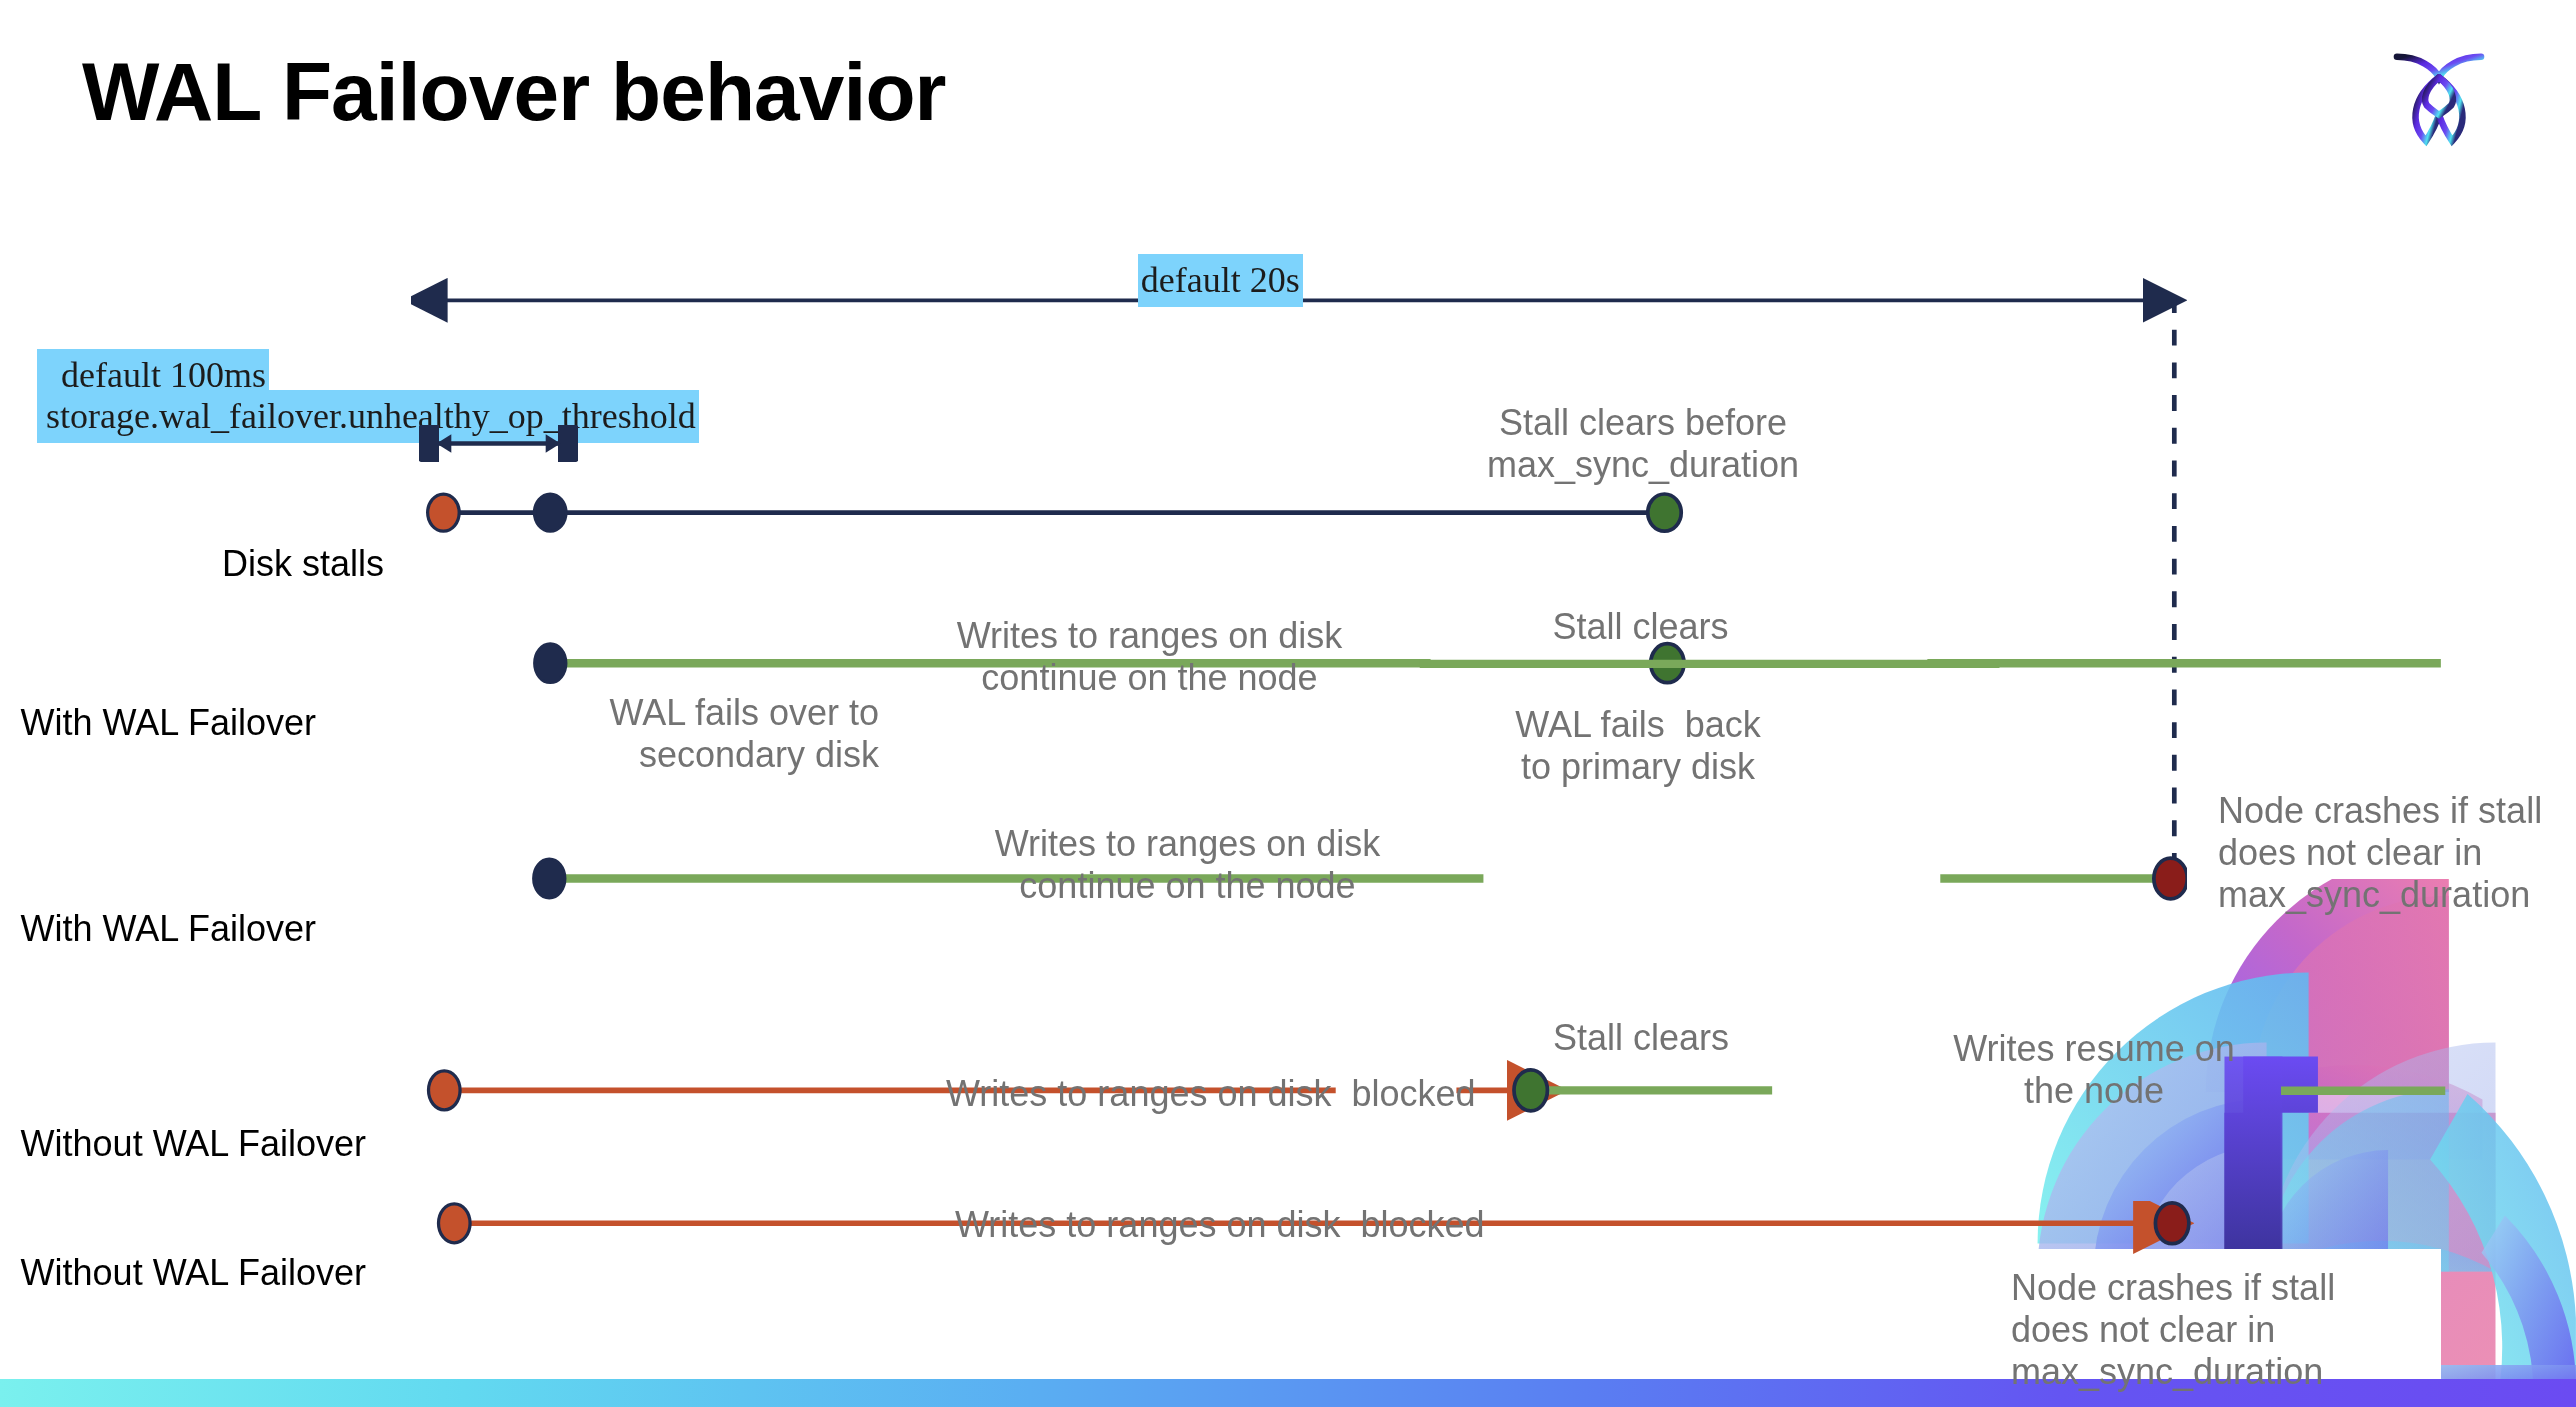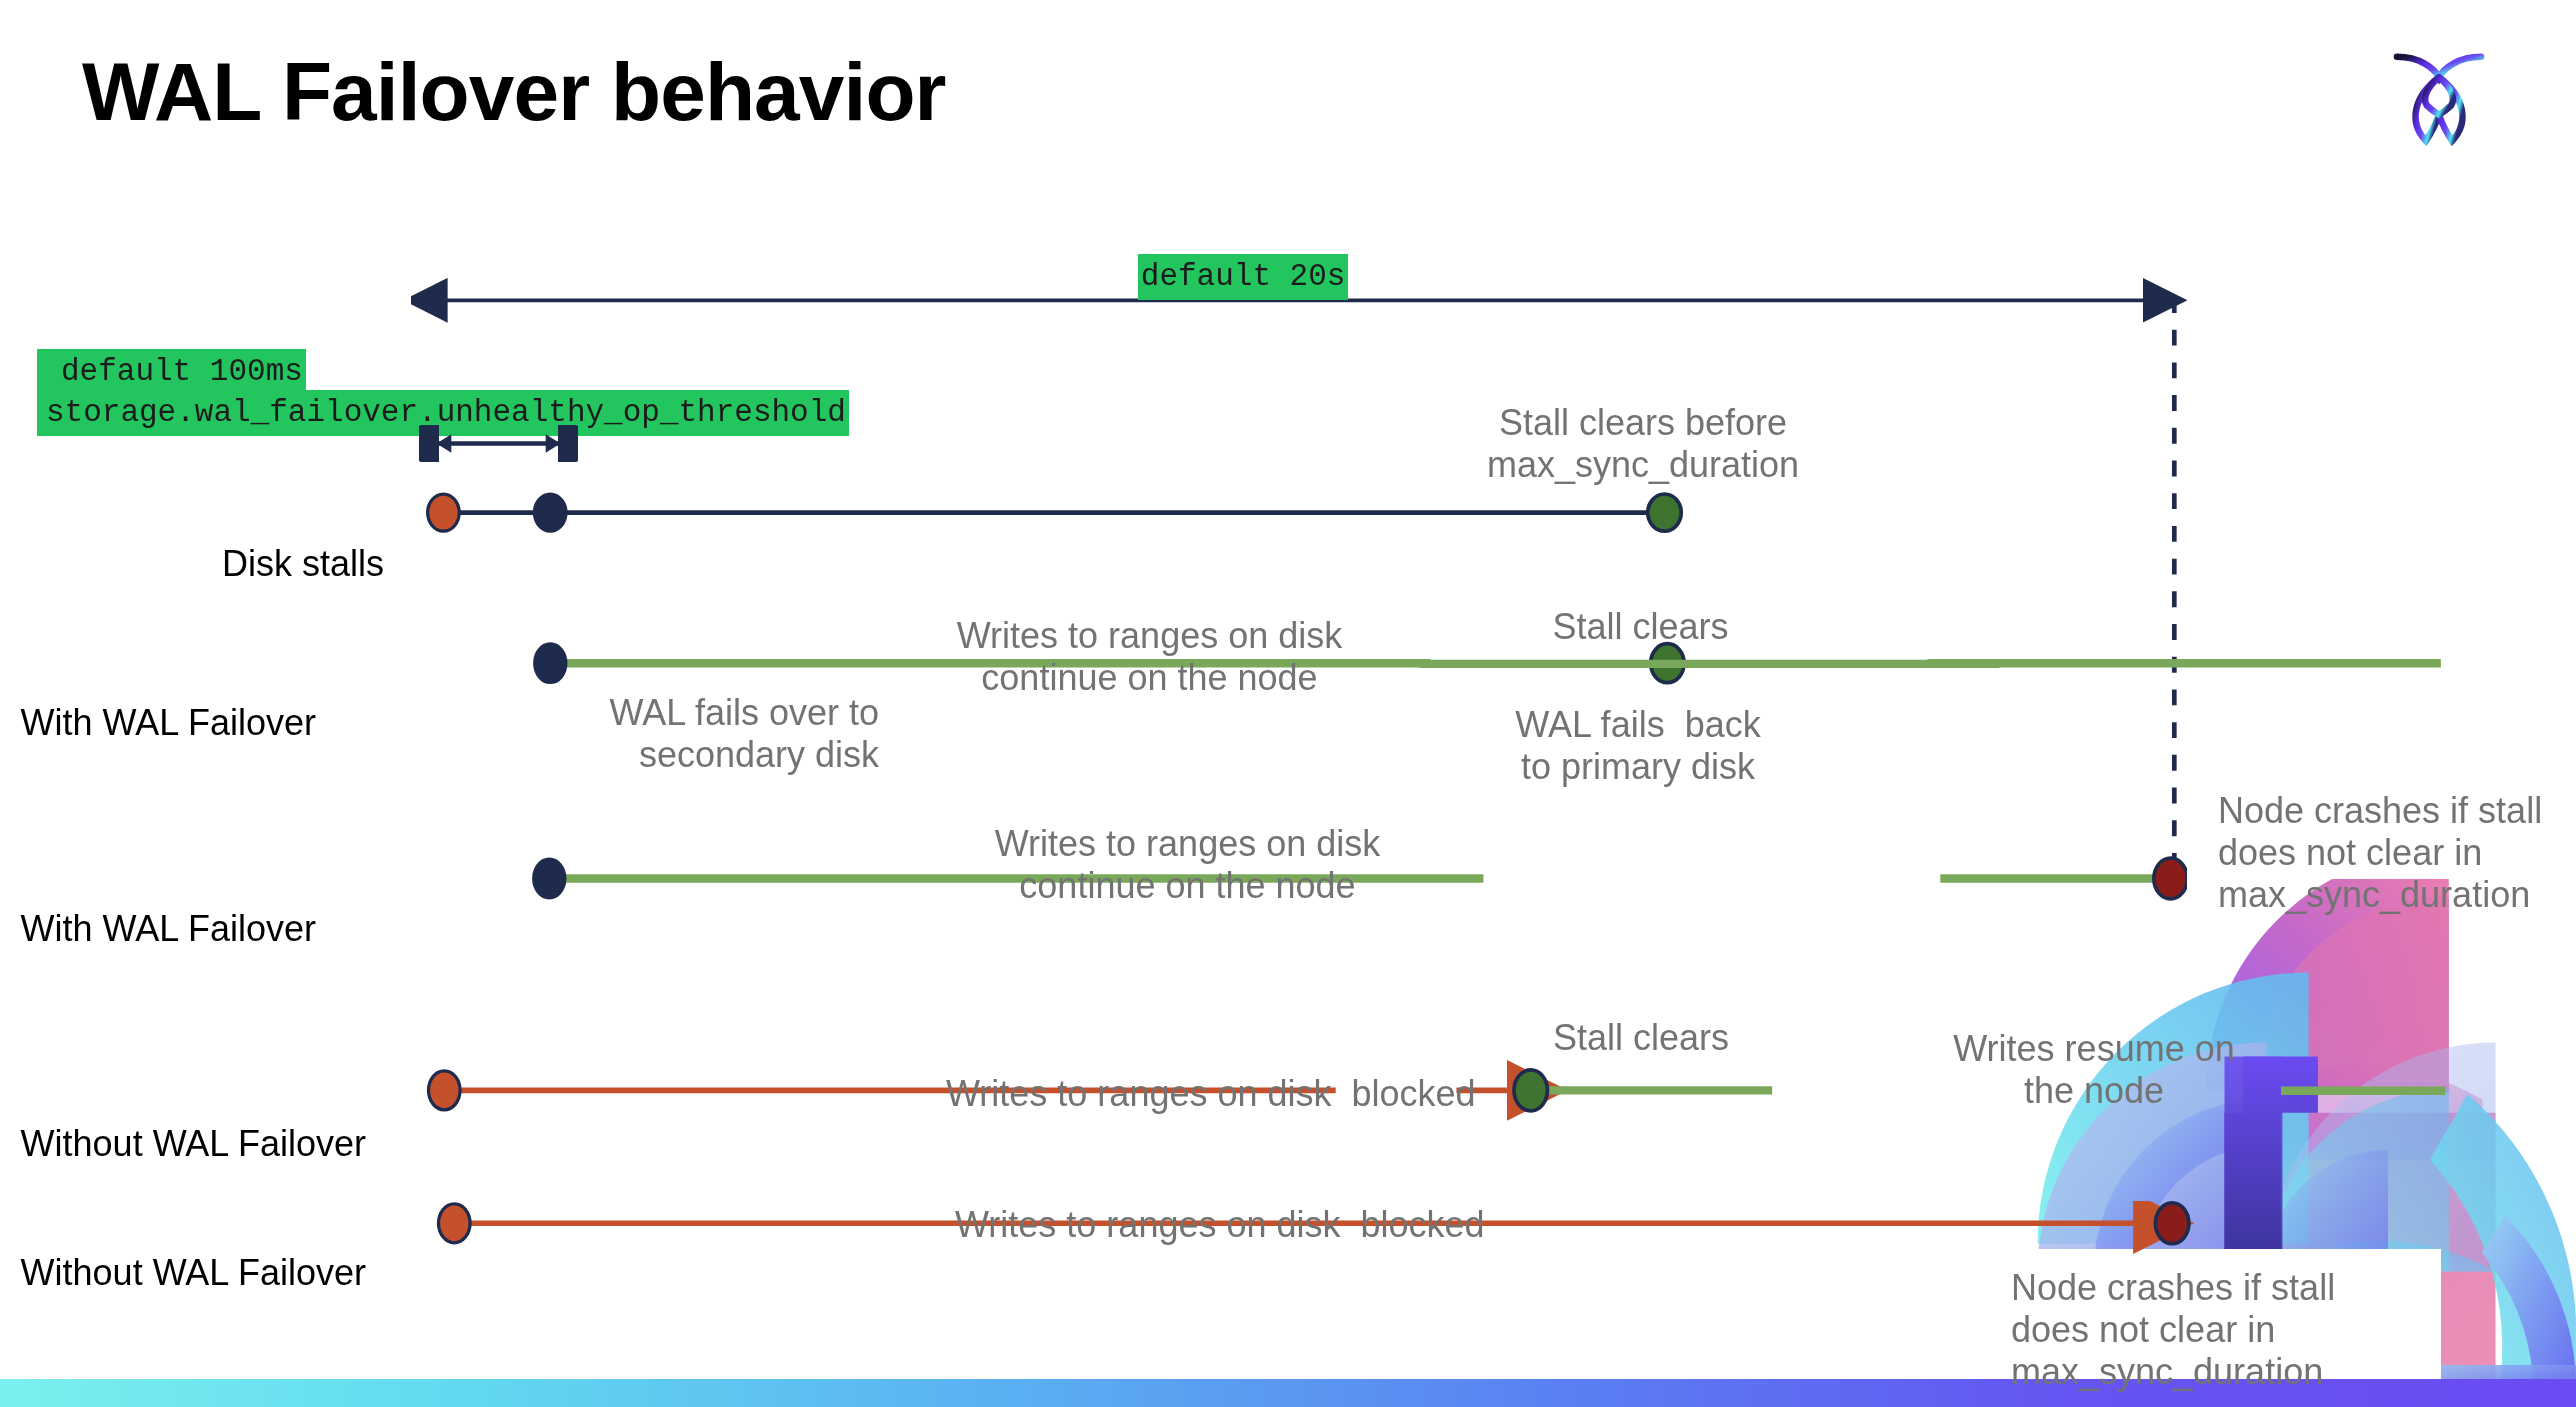--- a/index.html
+++ b/index.html
@@ -30,22 +30,22 @@
   }
   #whitecard{
     position:absolute;left:1983px;top:1249px;width:458px;height:159px;background:#ffffff;
   }
 
   
   .lbl{position:absolute;color:#737373;font-size:36px;line-height:1.16;white-space:pre;}
   .row-label{position:absolute;color:#000000;font-size:36px;white-space:nowrap;margin-top:48px;}
   .code{
     position:absolute;
-    font-family:Liberation Mono, monospace;
-    font-size:31px;color:#1c1c1c;background:#22c55e;
+    font-family:Liberation Serif, serif;
+    font-size:36px;color:#1c1c1c;background:#7dd3fc;
     line-height:1.42;white-space:pre;padding:0.9px 2.8px;
   }
   .ctr{text-align:center;}
   svg{display:block;}
 </style>
 </head>
 <body>
 
 <div id="stage">
 

